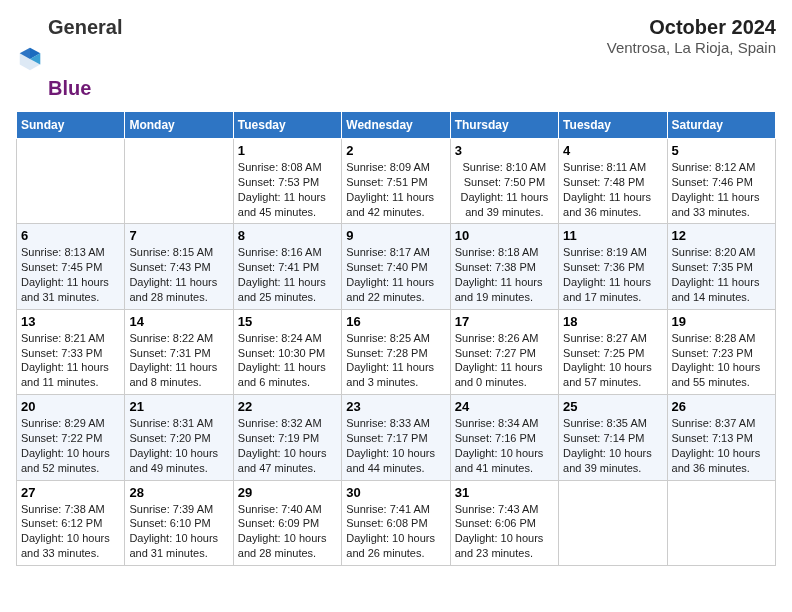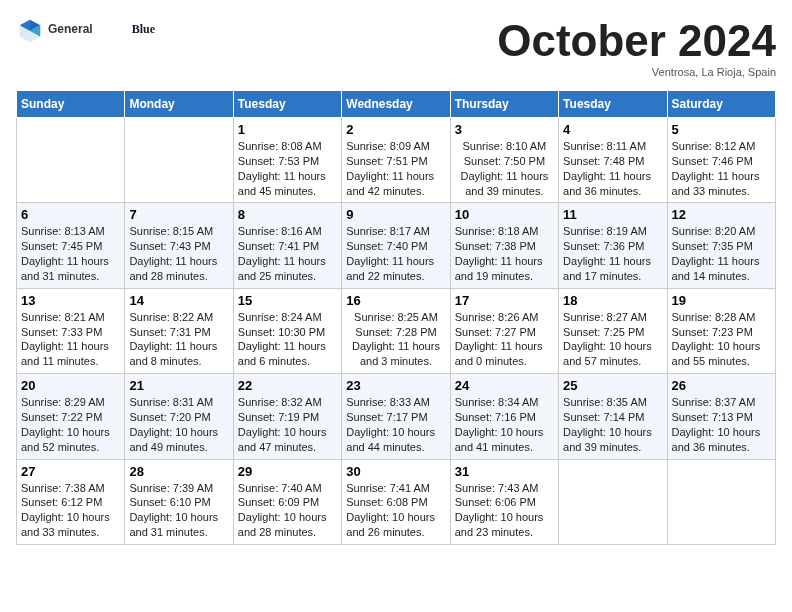--- a/index.html
+++ b/index.html
@@ -16,42 +16,42 @@
       align-items: flex-start;
       margin-bottom: 12px;
     }
     .logo {
       display: flex;
       align-items: center;
       gap: 4px;
     }
     .logo-text {
       display: flex;
-      flex-direction: row;
-      font-size: 12px;
+      flex-direction: column;
+      font-size: 20px;
       font-weight: bold;
       line-height: 1.1;
       gap: 39px;
     }
     .logo-general { color: #333; }
-    .logo-blue { color: #0f172a; font-family: Liberation Serif, serif; }
+    .logo-blue { color: #701a75; }
     .logo-icon {
       width: 28px;
       height: 28px;
     }
     .title-block {
       text-align: right;
     }
     .month-title {
-      font-size: 44px;
+      font-size: 20px;
       font-weight: bold;
       color: #222;
     }
     .location {
-      font-size: 11px;
+      font-size: 15px;
       color: #555;
     }
     table {
       width: 100%;
       border-collapse: collapse;
       font-size: 11px;
     }
     thead th {
       background: #2e75c4;
       color: #fff;
@@ -212,21 +212,21 @@
 Daylight: 11 hours and 8 minutes.</div>
         </td>
         <td>
           <span class="day-number">15</span>
           <div class="cell-text" style="white-space: pre-line;">Sunrise: 8:24 AM
 Sunset: 10:30 PM
 Daylight: 11 hours and 6 minutes.</div>
         </td>
         <td>
           <span class="day-number">16</span>
-          <div class="cell-text" style="white-space: pre-line; text-align: center;">Sunrise: 8:25 AM
+          <div class="cell-text" style="white-space: pre-line;">Sunrise: 8:25 AM
 Sunset: 7:28 PM
 Daylight: 11 hours and 3 minutes.</div>
         </td>
         <td>
           <span class="day-number">17</span>
           <div class="cell-text" style="white-space: pre-line;">Sunrise: 8:26 AM
 Sunset: 7:27 PM
 Daylight: 11 hours and 0 minutes.</div>
         </td>
         <td>

